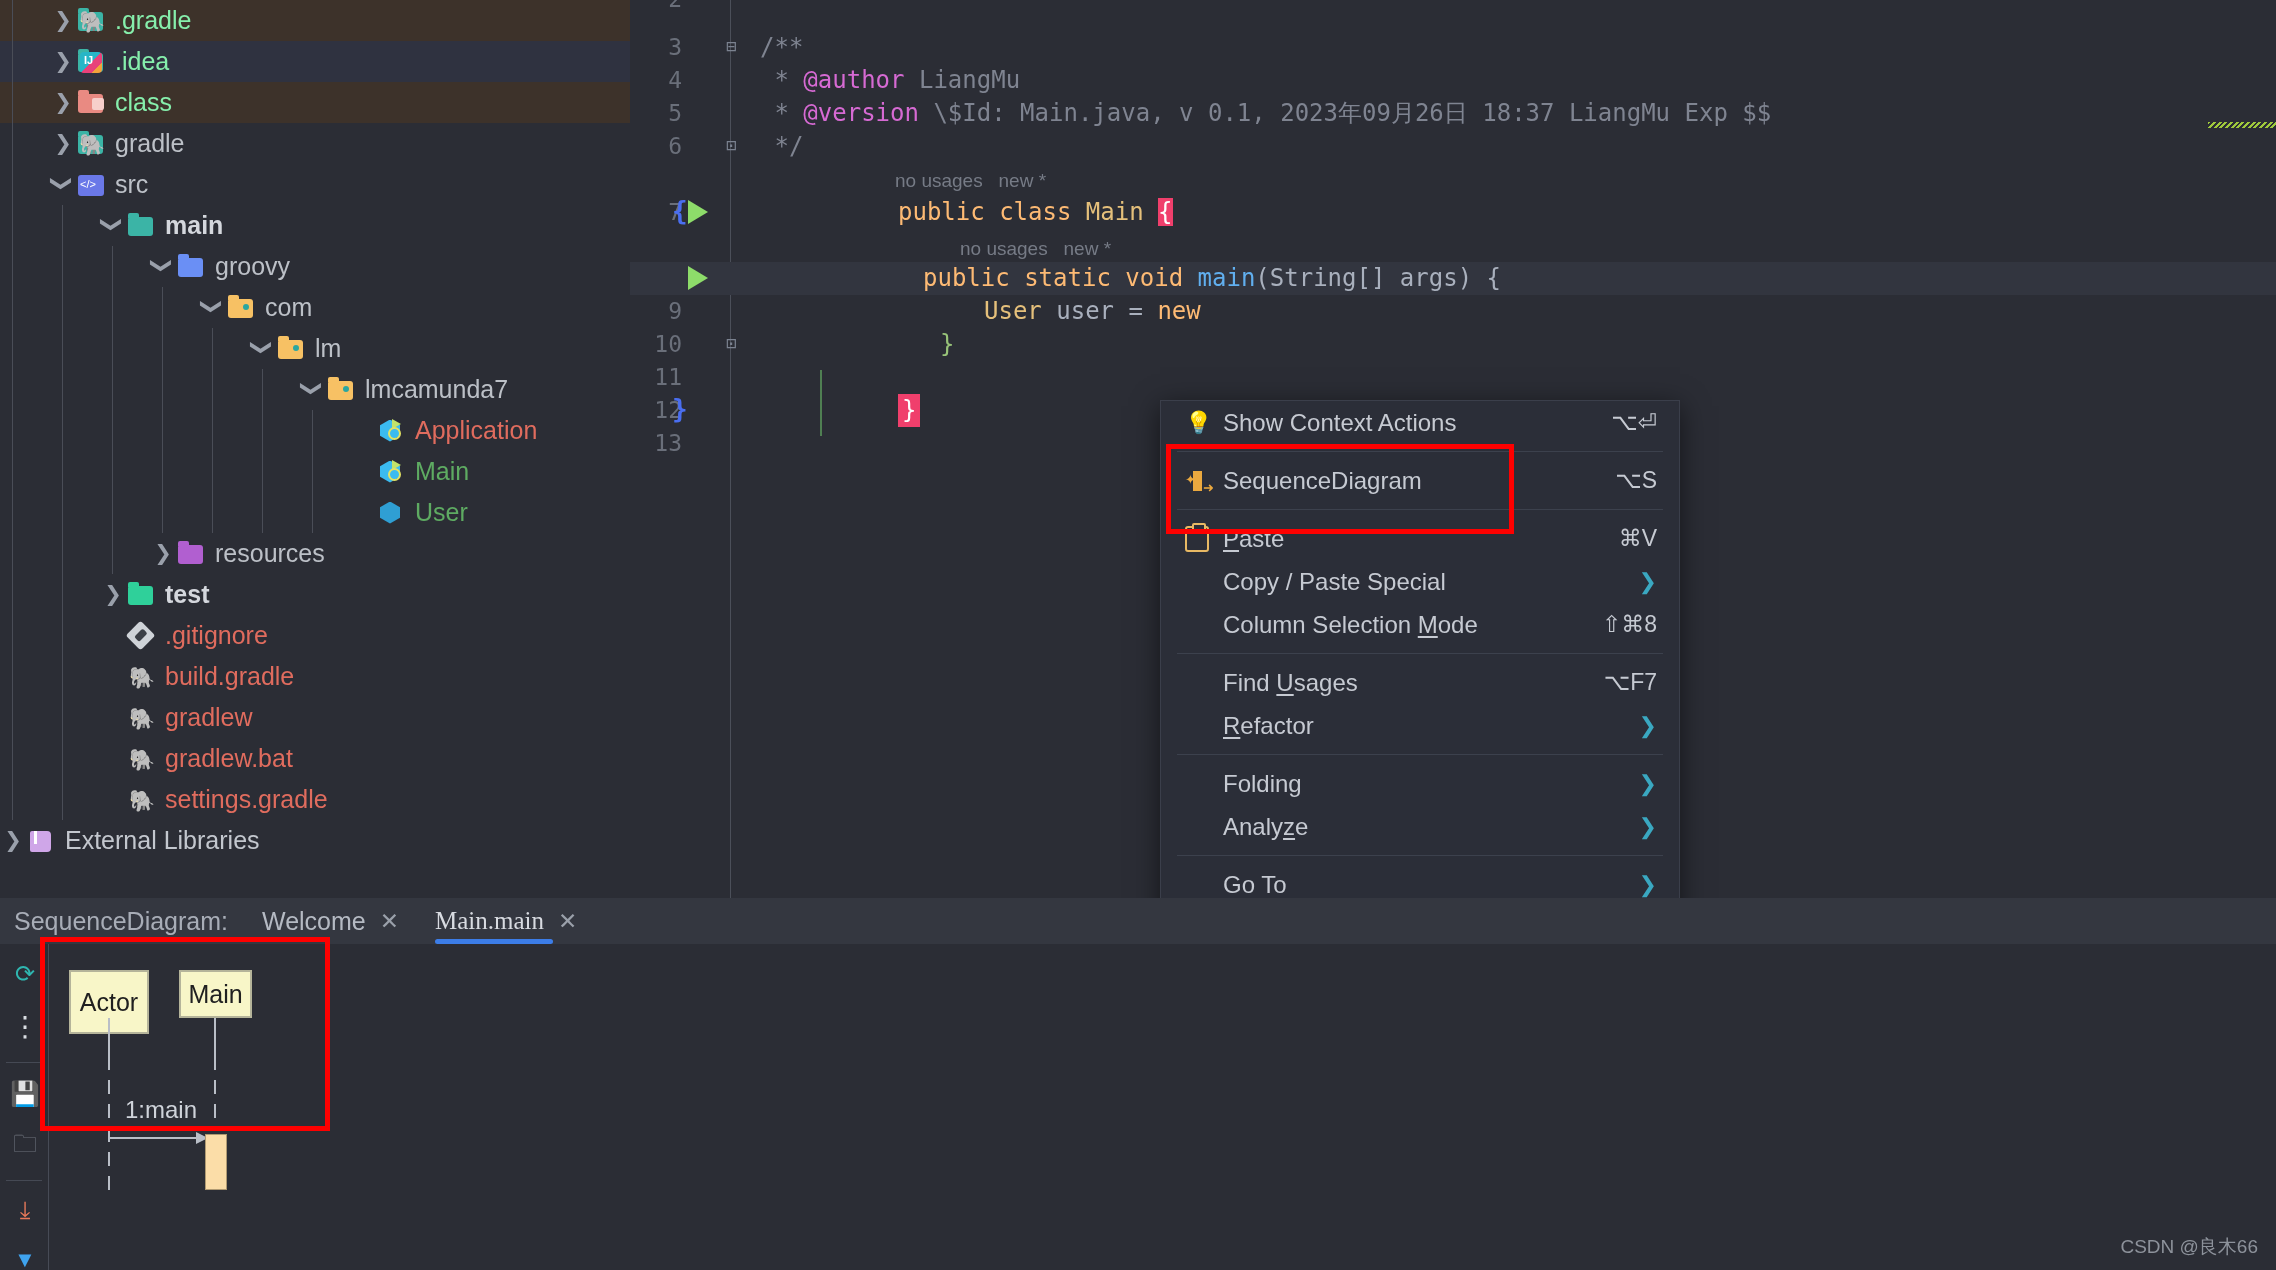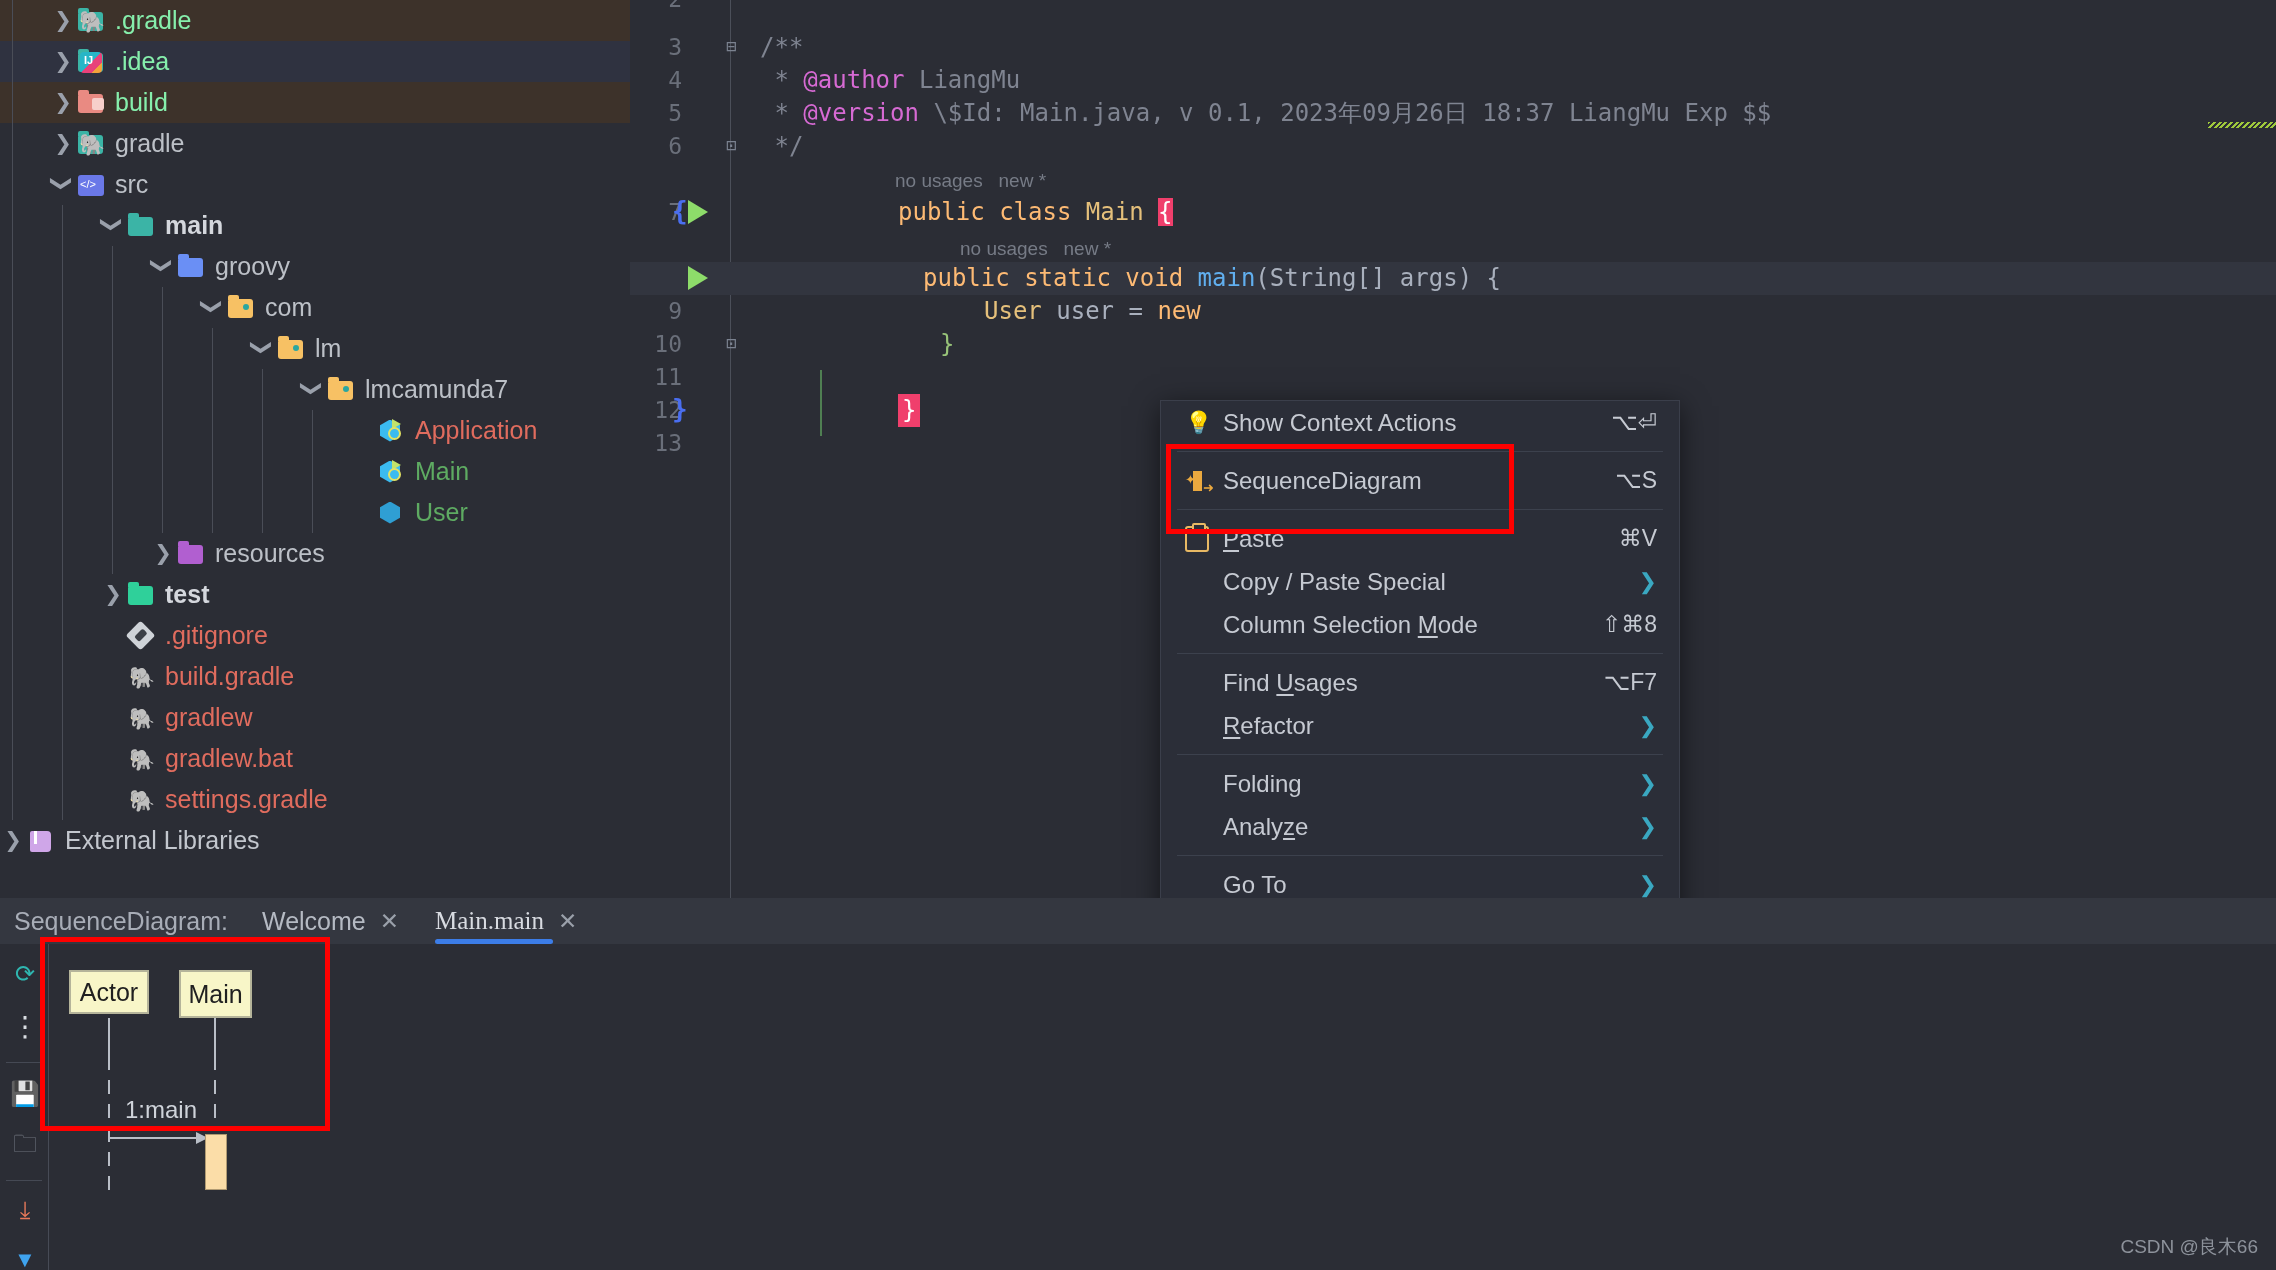--- a/index.html
+++ b/index.html
@@ -209,21 +209,21 @@
         <div class="tree-row ignored-bg">
           <div class="guide" style="left: 12px;"></div>
           <div style="width: 50px; flex: 0 0 auto;"></div>
           <div class="chev">
             <span class="g">❯</span>
           </div>
           <div class="ficon">
             <span class="fold fold-red"></span>
             <span class="sq" style="position:absolute;right:2px;top:8px;width:12px;height:12px;background:#f7cfcb;border-radius:2px;"></span>
           </div>
-          <span class="lbl dim">build</span>
+          <span class="lbl dim">class</span>
         </div>
         <div class="tree-row">
           <div class="guide" style="left: 12px;"></div>
           <div style="width: 50px; flex: 0 0 auto;"></div>
           <div class="chev">
             <span class="g">❯</span>
           </div>
           <div class="ficon">
             <span class="fold fold-teal"></span>
             <span class="elephant el-teal">🐘</span>
@@ -658,21 +658,21 @@
       <div class="side-sep" style="top:118px;"></div>
       <div class="side-ico" style="top:134px;color:#b07de0;">💾</div>
       <div class="side-ico" style="top:186px;color:#6d727c;">🗀</div>
       <div class="side-sep" style="top:236px;"></div>
       <div class="side-ico" style="top:250px;color:#e8795a;">⤓</div>
       <div class="side-ico" style="top:300px;color:#3fa3ef;font-size:22px;">▼</div>
     </div>
 
     <div id="diagram-area">
 
-      <div class="node-box" style="left:20px;top:26px;width:80px;height:44px;text-align:center;">Actor</div>
+      <div class="node-box" style="left:20px;top:26px;width:80px;height:64px;text-align:center;">Actor</div>
       <div class="node-box" style="left:130px;top:26px;width:73px;height:48px;">Main</div>
 
       <div class="lifeline solid" style="left:59px;top:74px;height:38px;"></div>
       <div class="lifeline" style="left:59px;top:112px;height:134px;"></div>
       <div class="lifeline solid" style="left:165px;top:74px;height:38px;"></div>
       <div class="lifeline" style="left:165px;top:112px;height:74px;"></div>
 
       <div class="msg-label" style="left:76px;top:152px;">1:main</div>
       <div class="msg-arrow" style="left:60px;top:193px;width:98px;"></div>
       <div class="activation" style="left:156px;top:190px;height:56px;"></div>

